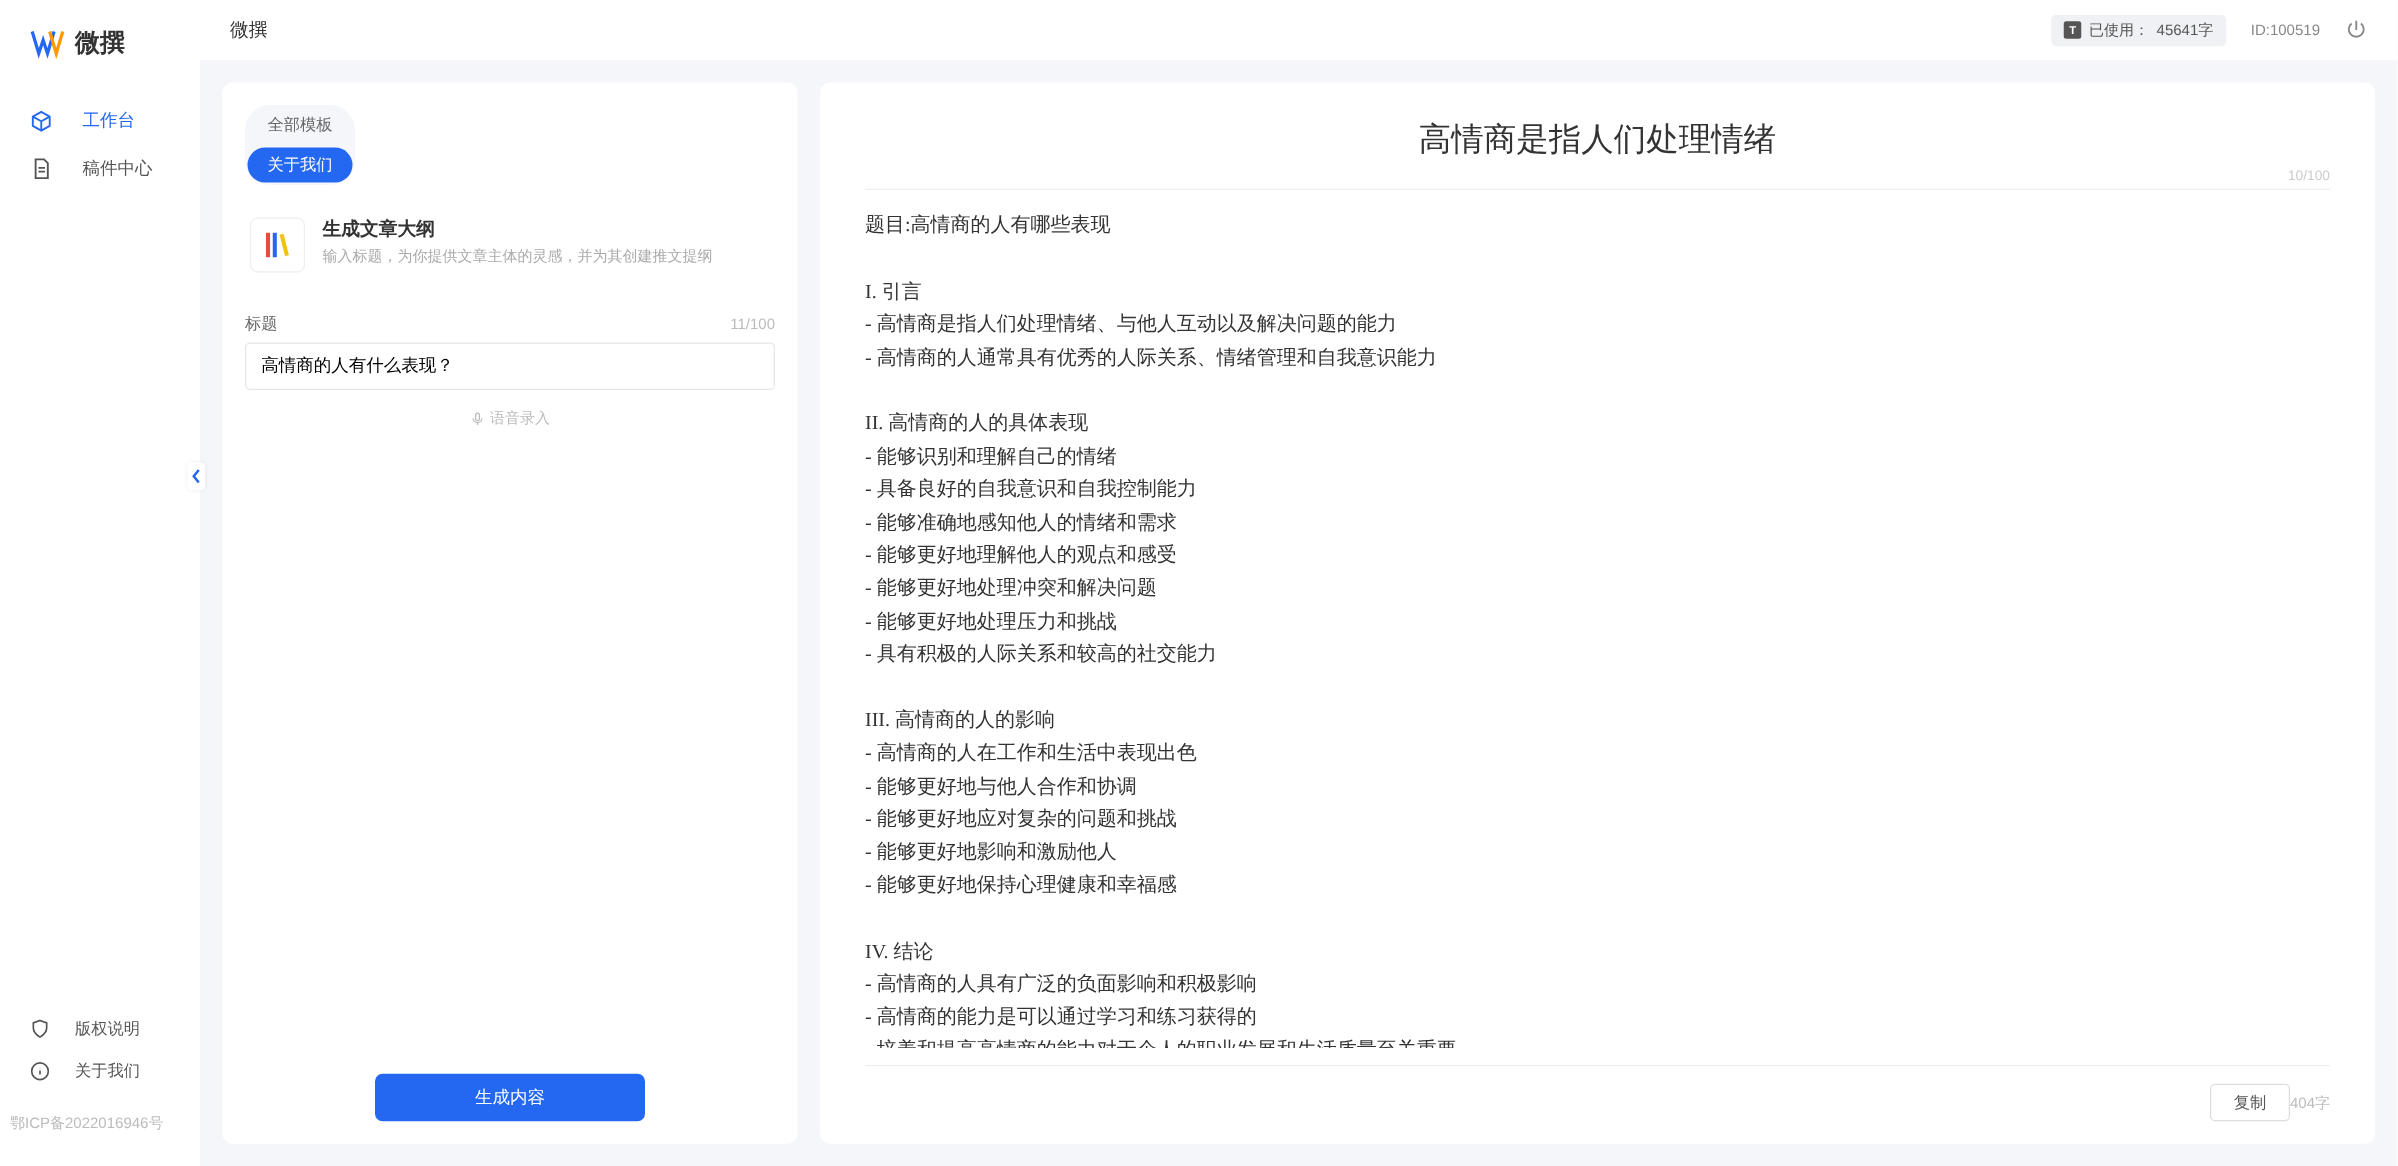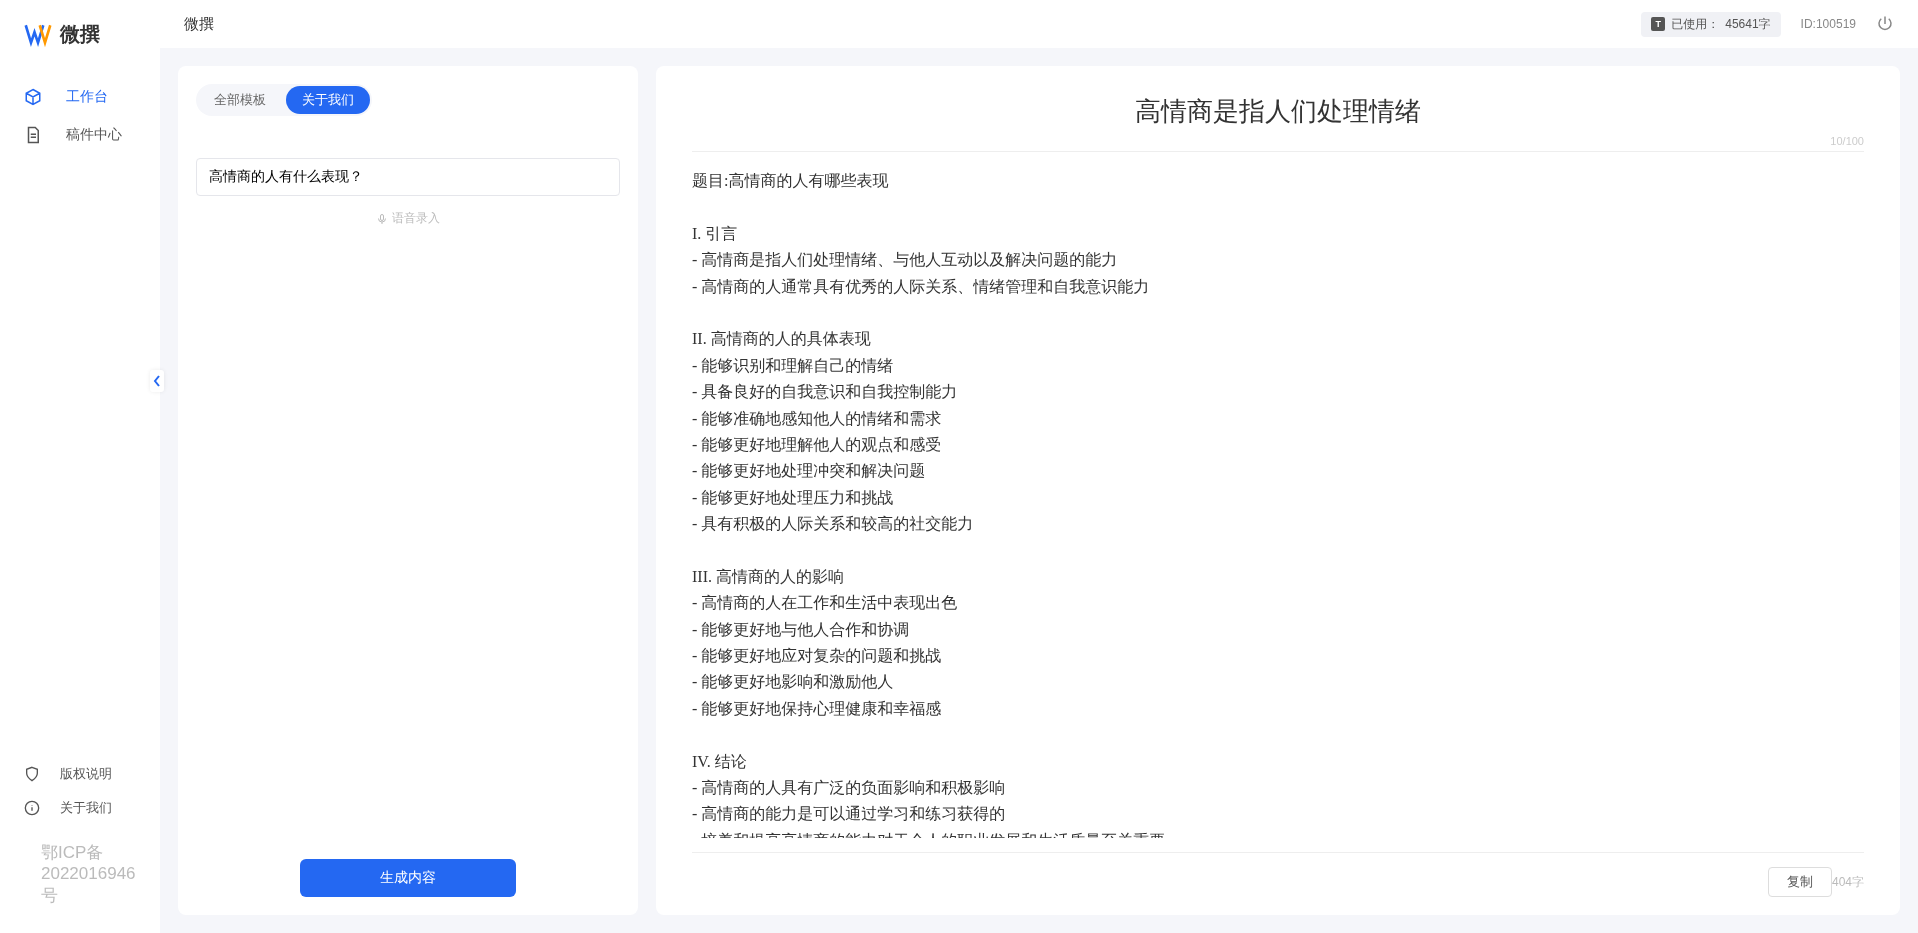--- a/index.html
+++ b/index.html
@@ -8,33 +8,33 @@
 .sidebar{width:160px;background:#fff;display:flex;flex-direction:column;padding:20px 0;flex-shrink:0;}
 .logo{display:flex;align-items:center;gap:8px;padding:0 24px 30px;}
 .logo-icon{width:28px;height:28px;}
 .logo-text{font-size:20px;font-weight:700;color:#333;}
 .nav{flex:1;}
 .nav-item{display:flex;align-items:center;gap:24px;padding:10px 24px;cursor:pointer;color:#555;}
 .nav-item.active{color:#2468f2;}
 .nav-item svg{width:18px;height:18px;}
 .footer-nav{padding-bottom:10px;}
 .foot-item{display:flex;align-items:center;gap:20px;padding:8px 24px;cursor:pointer;color:#555;font-size:13px;}
-.icp{padding:6px 41px;color:#bbb;font-size:17px;}
+.icp{padding:6px 8px;color:#bbb;font-size:12px;}
 .main{flex:1;display:flex;flex-direction:column;position:relative;}
 .topbar{height:48px;background:#fff;display:flex;align-items:center;padding:0 24px;gap:20px;}
 .topbar-title{font-size:15px;font-weight:500;flex:1;}
 .usage-pill{background:#f0f1f5;border-radius:4px;padding:4px 10px;font-size:12px;color:#555;display:flex;align-items:center;gap:6px;}
 .usage-pill .t-icon{background:#555;color:#fff;width:14px;height:14px;border-radius:2px;display:inline-flex;align-items:center;justify-content:center;font-size:9px;font-weight:700;}
 .uid{color:#888;font-size:12px;}
 .power{color:#888;cursor:pointer;}
 .content{flex:1;display:flex;gap:18px;padding:18px;overflow:hidden;}
 .panel{background:#fff;border-radius:8px;display:flex;flex-direction:column;}
 .panel-left{width:460px;padding:18px;flex-shrink:0;}
 .panel-right{flex:1;padding:28px 36px 18px;}
-.tabs{display:flex;gap:4px;background:#f5f6fa;border-radius:20px;padding:2px;width:fit-content;margin-bottom:18px;}
+.tabs{display:flex;gap:4px;background:#f5f6fa;border-radius:20px;padding:2px;width:fit-content;margin-bottom:18px;flex-direction:column;}
 .tab{padding:5px 16px;border-radius:18px;font-size:13px;cursor:pointer;color:#666;}
 .tab.active{background:#2468f2;color:#fff;}
 .template-card{display:flex;gap:14px;padding:8px 4px;}
 .template-icon{width:44px;height:44px;background:#fff;border:1px solid #eee;border-radius:6px;display:flex;align-items:center;justify-content:center;font-size:22px;}
 .template-title{font-size:15px;font-weight:600;margin-bottom:4px;}
 .template-desc{font-size:12px;color:#aaa;}
 .field{margin-top:24px;}
 .field-row{display:flex;justify-content:space-between;align-items:center;margin-bottom:6px;}
 .field-label{font-size:13px;color:#666;}
 .field-count{font-size:12px;color:#bbb;}
@@ -114,21 +114,38 @@
           <path d="M6 1 L2 6 L6 11" fill="none" stroke="#2468f2" stroke-width="2"></path>
         </svg>
     </div>
 
     <div class="content">
       <div class="panel panel-left">
         <div class="tabs">
           <div class="tab">全部模板</div>
           <div class="tab active">关于我们</div>
         </div>
+        <div class="template-card">
+          <div class="template-icon">
+            <svg width="26" height="26" viewBox="0 0 24 24">
+                <path d="M5 3 L5 21" stroke="#e84c3d" stroke-width="3"></path>
+                <path d="M10 3 L10 21" stroke="#2468f2" stroke-width="3"></path>
+                <path d="M15 4 L19 20" stroke="#f1c40f" stroke-width="3"></path>
+              </svg>
+          </div>
+          <div>
+            <div class="template-title">生成文章大纲</div>
+            <div class="template-desc">输入标题，为你提供文章主体的灵感，并为其创建推文提纲</div>
+          </div>
+        </div>
         <div class="field">
+          <div class="field-row">
+            <span class="field-label">标题</span>
+            <span class="field-count">11/100</span>
+          </div>
           <input class="input" value="高情商的人有什么表现？" style="">
         </div>
         <div class="voice">
           <svg width="12" height="12" viewBox="0 0 24 24" fill="none" stroke="#bbb" stroke-width="2">
               <rect x="9" y="3" width="6" height="12" rx="3"></rect>
               <path d="M5 11 A7 7 0 0 0 19 11 M12 18 V22"></path>
             </svg>
           <span>语音录入</span>
         </div>
         <div class="spacer"></div>

